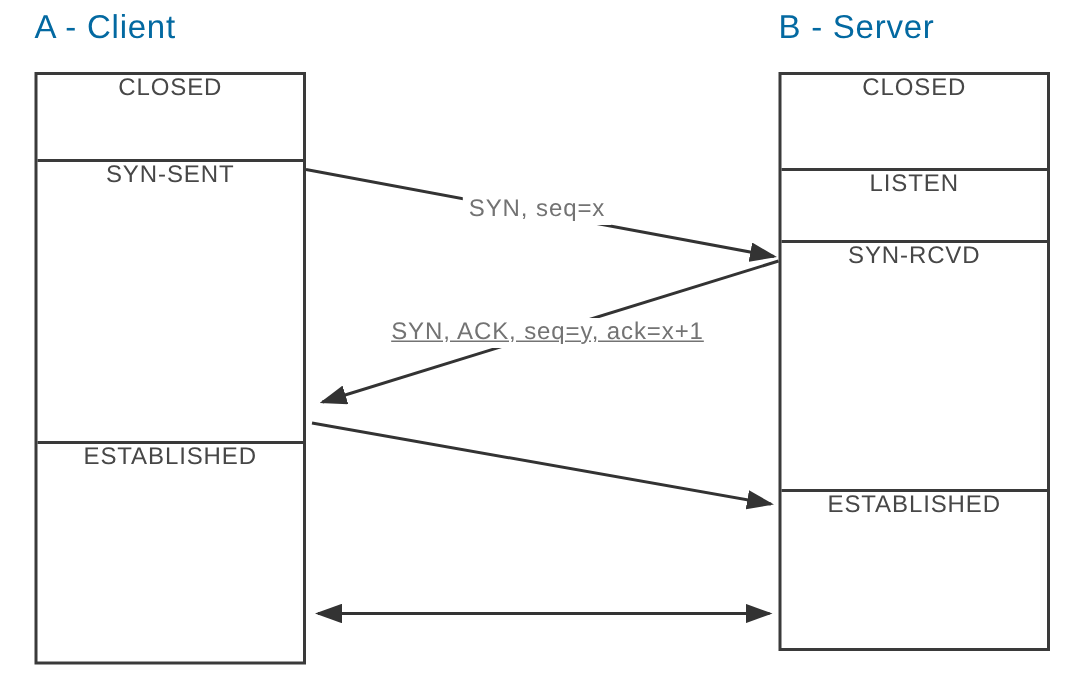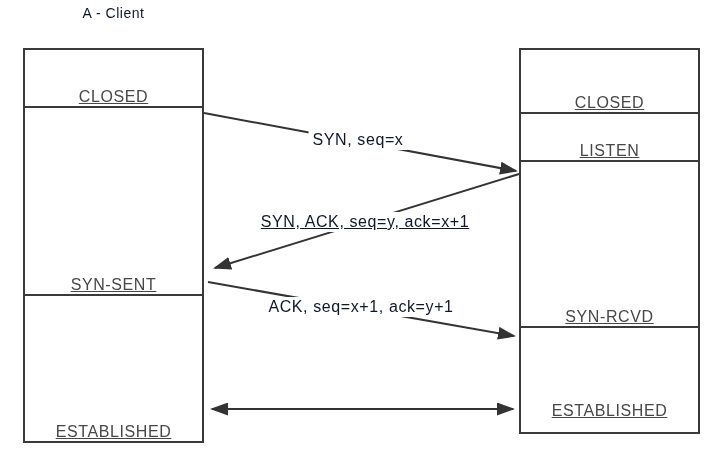--- a/index.html
+++ b/index.html
@@ -8,23 +8,23 @@
     width: 721px;
     height: 463px;
     background: #ffffff;
     overflow: hidden;
     font-family: "Liberation Sans", sans-serif;
   }
   .title {
     position: absolute;
     top: 5px;
     width: 181px;
-    text-align: center;
-    font-size: 14px;
-    color: #0f172a;
+    text-align: left;
+    font-size: 22px;
+    color: #0369a1;
     letter-spacing: 0.5px;
     z-index: 3;
   }
   .client-title { left: 23px; }
   .server-title { left: 519px; }
 
   .statebox {
     position: absolute;
     top: 48px;
     width: 181px;
@@ -34,26 +34,25 @@
     flex-direction: column;
     z-index: 1;
     background: #ffffff;
   }
   .client-box { left: 23px; height: 395px; }
   .server-box { left: 519px; height: 386px; }
 
   .section {
     box-sizing: border-box;
     display: flex;
-    align-items: flex-end;
+    align-items: flex-start;
     justify-content: center;
     font-size: 16px;
     color: #474747;
     letter-spacing: 0.6px;
-    text-decoration: underline;
   }
   .divided { border-top: 2px solid #3a3a3a; }
 
   .c-s0 { height: 62px; }
   .c-s1 { height: 208px; }
   .c-s2 { height: 163px; }
   .s-s0 { height: 62px; }
   .s-s1 { height: 48px; }
   .s-s2 { height: 166px; }
   .s-s3 { height: 94px; }
@@ -67,35 +66,36 @@
   .arrows line { stroke: #333333; stroke-width: 2; }
   .arrows path { fill: #333333; }
 
   .msg {
     position: absolute;
     transform: translateX(-50%);
     white-space: nowrap;
     background: #ffffff;
     padding: 1px 4px;
     font-size: 16px;
-    color: #0f172a;
+    color: #737373;
     letter-spacing: 0.6px;
     z-index: 3;
   }
   .msg1 { left: 358px; top: 130px; }
   .msg2 { left: 365px; top: 212px; text-decoration: underline; }
   .msg3 { left: 361px; top: 297px; }
   .msg4 { left: 371px; top: 395px; font-size: 17px; }
 </style>
 </head>
 <body>
 
 <div class="canvas">
 
   <div class="title client-title">A - Client</div>
+  <div class="title server-title">B - Server</div>
 
   <div class="statebox client-box">
     <div class="section c-s0">
       <span>CLOSED</span>
     </div>
     <div class="section c-s1 divided">
       <span>SYN-SENT</span>
     </div>
     <div class="section c-s2 divided">
       <span>ESTABLISHED</span>
@@ -127,15 +127,14 @@
       </marker>
     </defs>
     <line x1="204" y1="113" x2="516" y2="171" marker-end="url(#ah)"></line>
     <line x1="519" y1="174" x2="215" y2="268" marker-end="url(#ah)"></line>
     <line x1="208" y1="282" x2="514" y2="336" marker-end="url(#ah)"></line>
     <line x1="212" y1="409" x2="513" y2="409" marker-start="url(#ahr)" marker-end="url(#ah)"></line>
   </svg>
 
   <div class="msg msg1">SYN, seq=x</div>
   <div class="msg msg2">SYN, ACK, seq=y, ack=x+1</div>
-  <div class="msg msg3">ACK, seq=x+1, ack=y+1</div>
 
 </div>
 
 </body></html>

